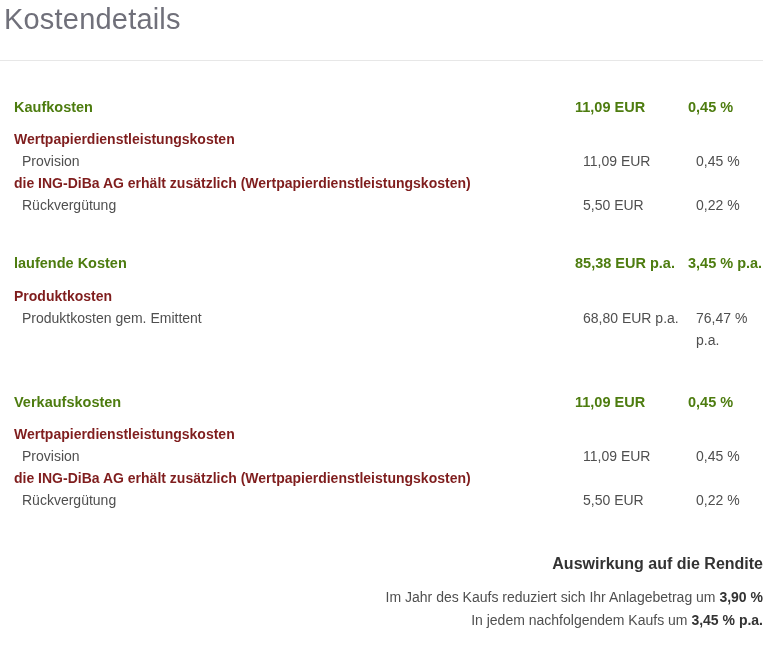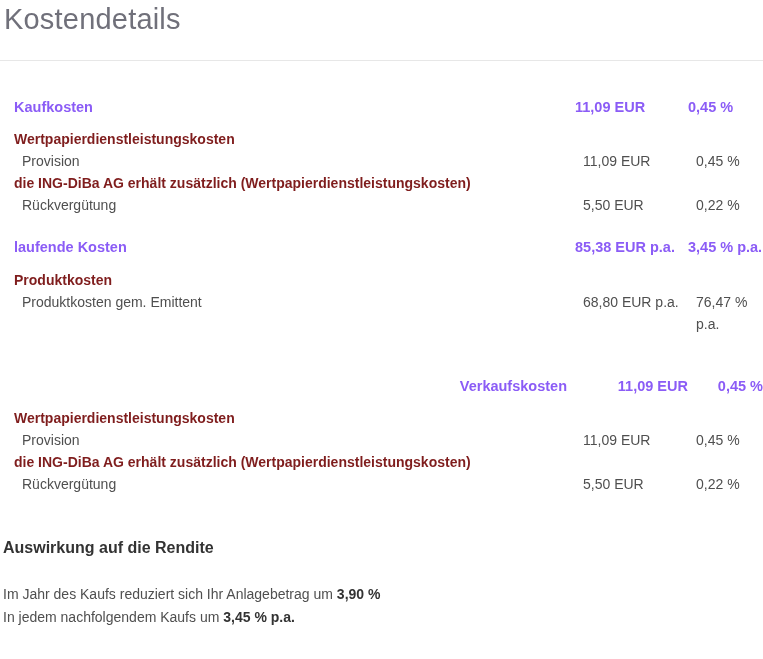--- a/index.html
+++ b/index.html
@@ -38,39 +38,39 @@
   }
   .row .c-label { grid-column: 1; padding-right: 8px; }
   .row .c-eur   { grid-column: 2; }
   .row .c-pct   { grid-column: 3; }
 
   .bold { font-weight: 700; color: #7f1d1d; }
   .reg  { font-weight: 400; color: #4f4f4f; margin-left: 8px; }
 
   .header-row { line-height: 22px; }
   .header-row .c-label, .header-row .c-eur, .header-row .c-pct {
-    font-weight: 700; color: #8b5cf6; font-size: 14.5px;
+    font-weight: 700; color: #4d7c0f; font-size: 14.5px;
   }
 
   .sec1-header { margin-top: 35px; }
   .sec1-rows   { margin-top: 10px; }
-  .sec2-header { margin-top: 20px; }
+  .sec2-header { margin-top: 36px; }
   .sec2-rows   { margin-top: 11px; }
-  .sec3-header { margin-top: 40px; text-align: right; }
+  .sec3-header { margin-top: 40px; }
   .sec3-rows   { margin-top: 10px; }
 
-  .impact { padding-left: 3px; }
+  .impact { padding-left: 14px; text-align: right; }
   .impact-title {
     margin-top: 42px;
     font-size: 16px;
     font-weight: 700;
     color: #333333;
     line-height: 22px;
   }
-  .impact-lines { margin-top: 24px; }
+  .impact-lines { margin-top: 11px; }
   .impact-line {
     font-size: 14px;
     line-height: 23px;
     color: #4f4f4f;
   }
   .impact-line .val { font-weight: 700; color: #333333; }
 </style>
 </head>
 <body>
 

